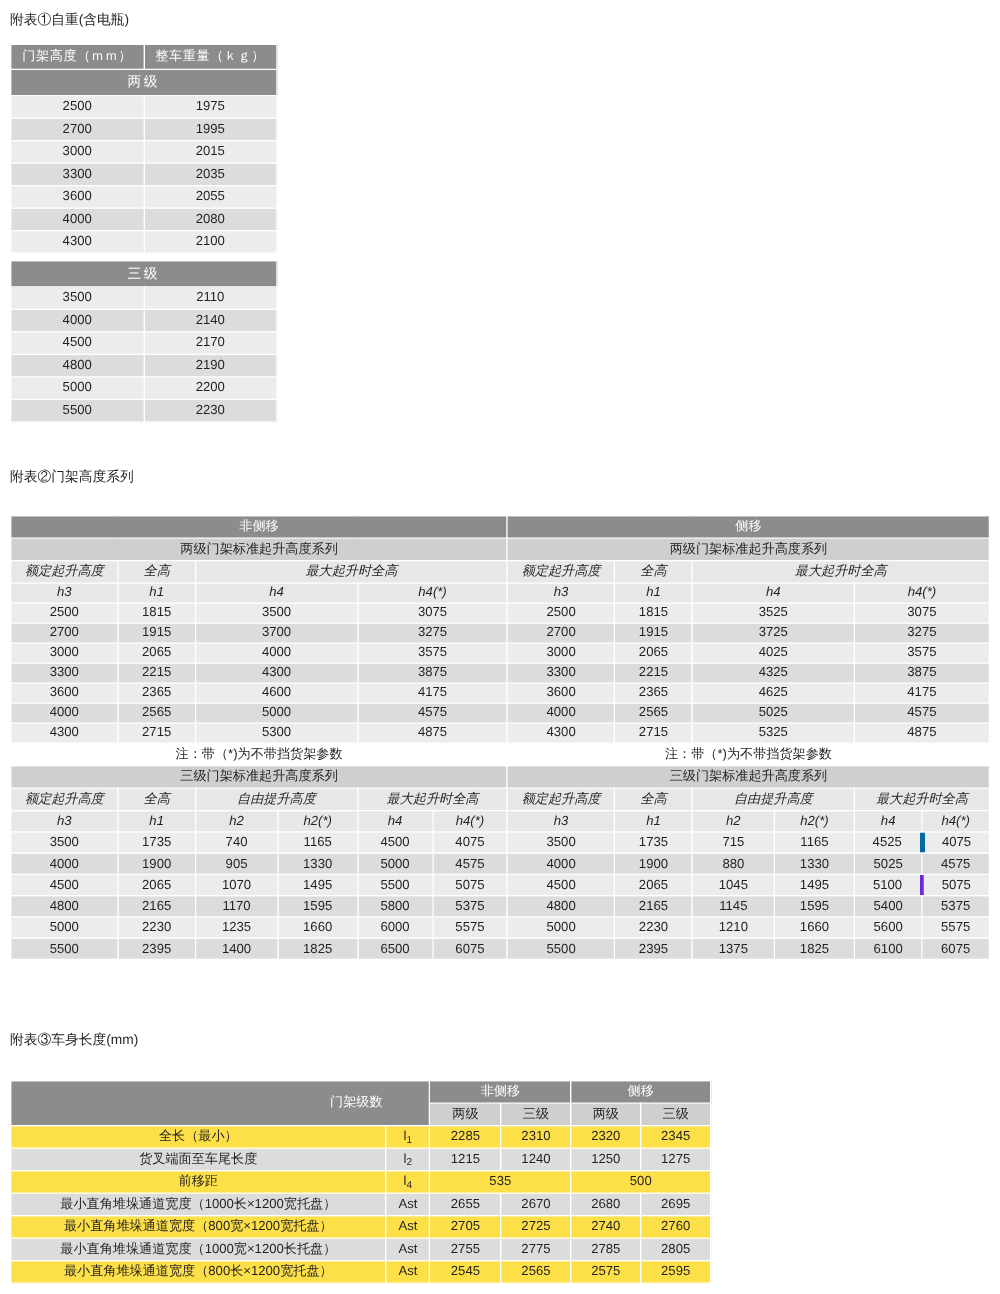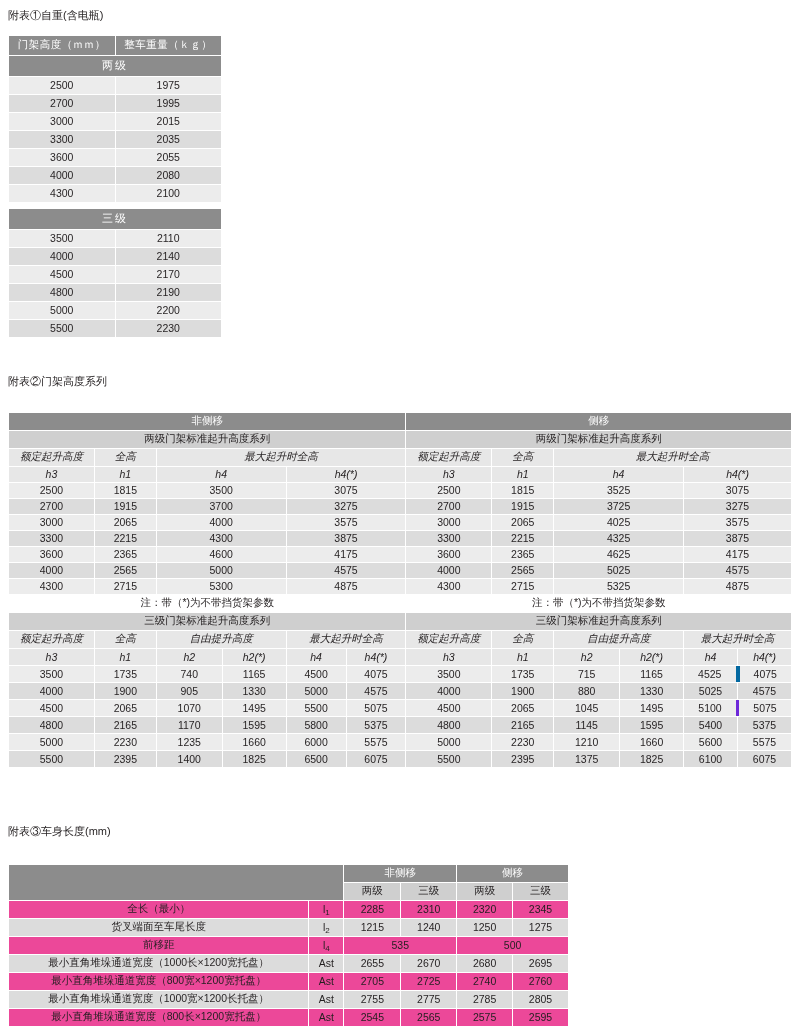--- a/index.html
+++ b/index.html
@@ -107,21 +107,21 @@
     font-size: 10.5px;
   }
   .t3 td {
     border: 1px solid #ffffff;
     text-align: center;
     padding: 1px 0 2px;
     height: 17px;
   }
   .t3 .dark { background: #8c8c8c; color: #ffffff; }
   .t3 .mid  { background: #cfcfcf; color: #231f20; }
-  .t3 .r0 { background: #ec4899; }
+  .t3 .r0 { background: #fde047; }
   .t3 .r1 { background: #dcdcdc; }
   .t3 .lbl { text-align: center; }
   sub { font-size: 8px; vertical-align: baseline; position: relative; top: 2px; }
 </style>
 </head>
 <body>
 
 <div class="page">
 
   <div class="sec-title" id="t1-title">附表①自重(含电瓶)</div>
@@ -624,14 +624,15 @@
         <td class="lbl">最小直角堆垛通道宽度（800长×1200宽托盘）</td>
         <td>Ast</td>
         <td>2545</td>
         <td>2565</td>
         <td>2575</td>
         <td>2595</td>
       </tr>
     </tbody>
   </table>
 
+  <div style="position:absolute;left:8px;top:864px;width:306px;height:36px;display:flex;align-items:center;justify-content:flex-end;padding-right:8px;color:#ffffff;font-size:10.5px;pointer-events:none">门架级数</div>
 
 </div>
 
 </body></html>

